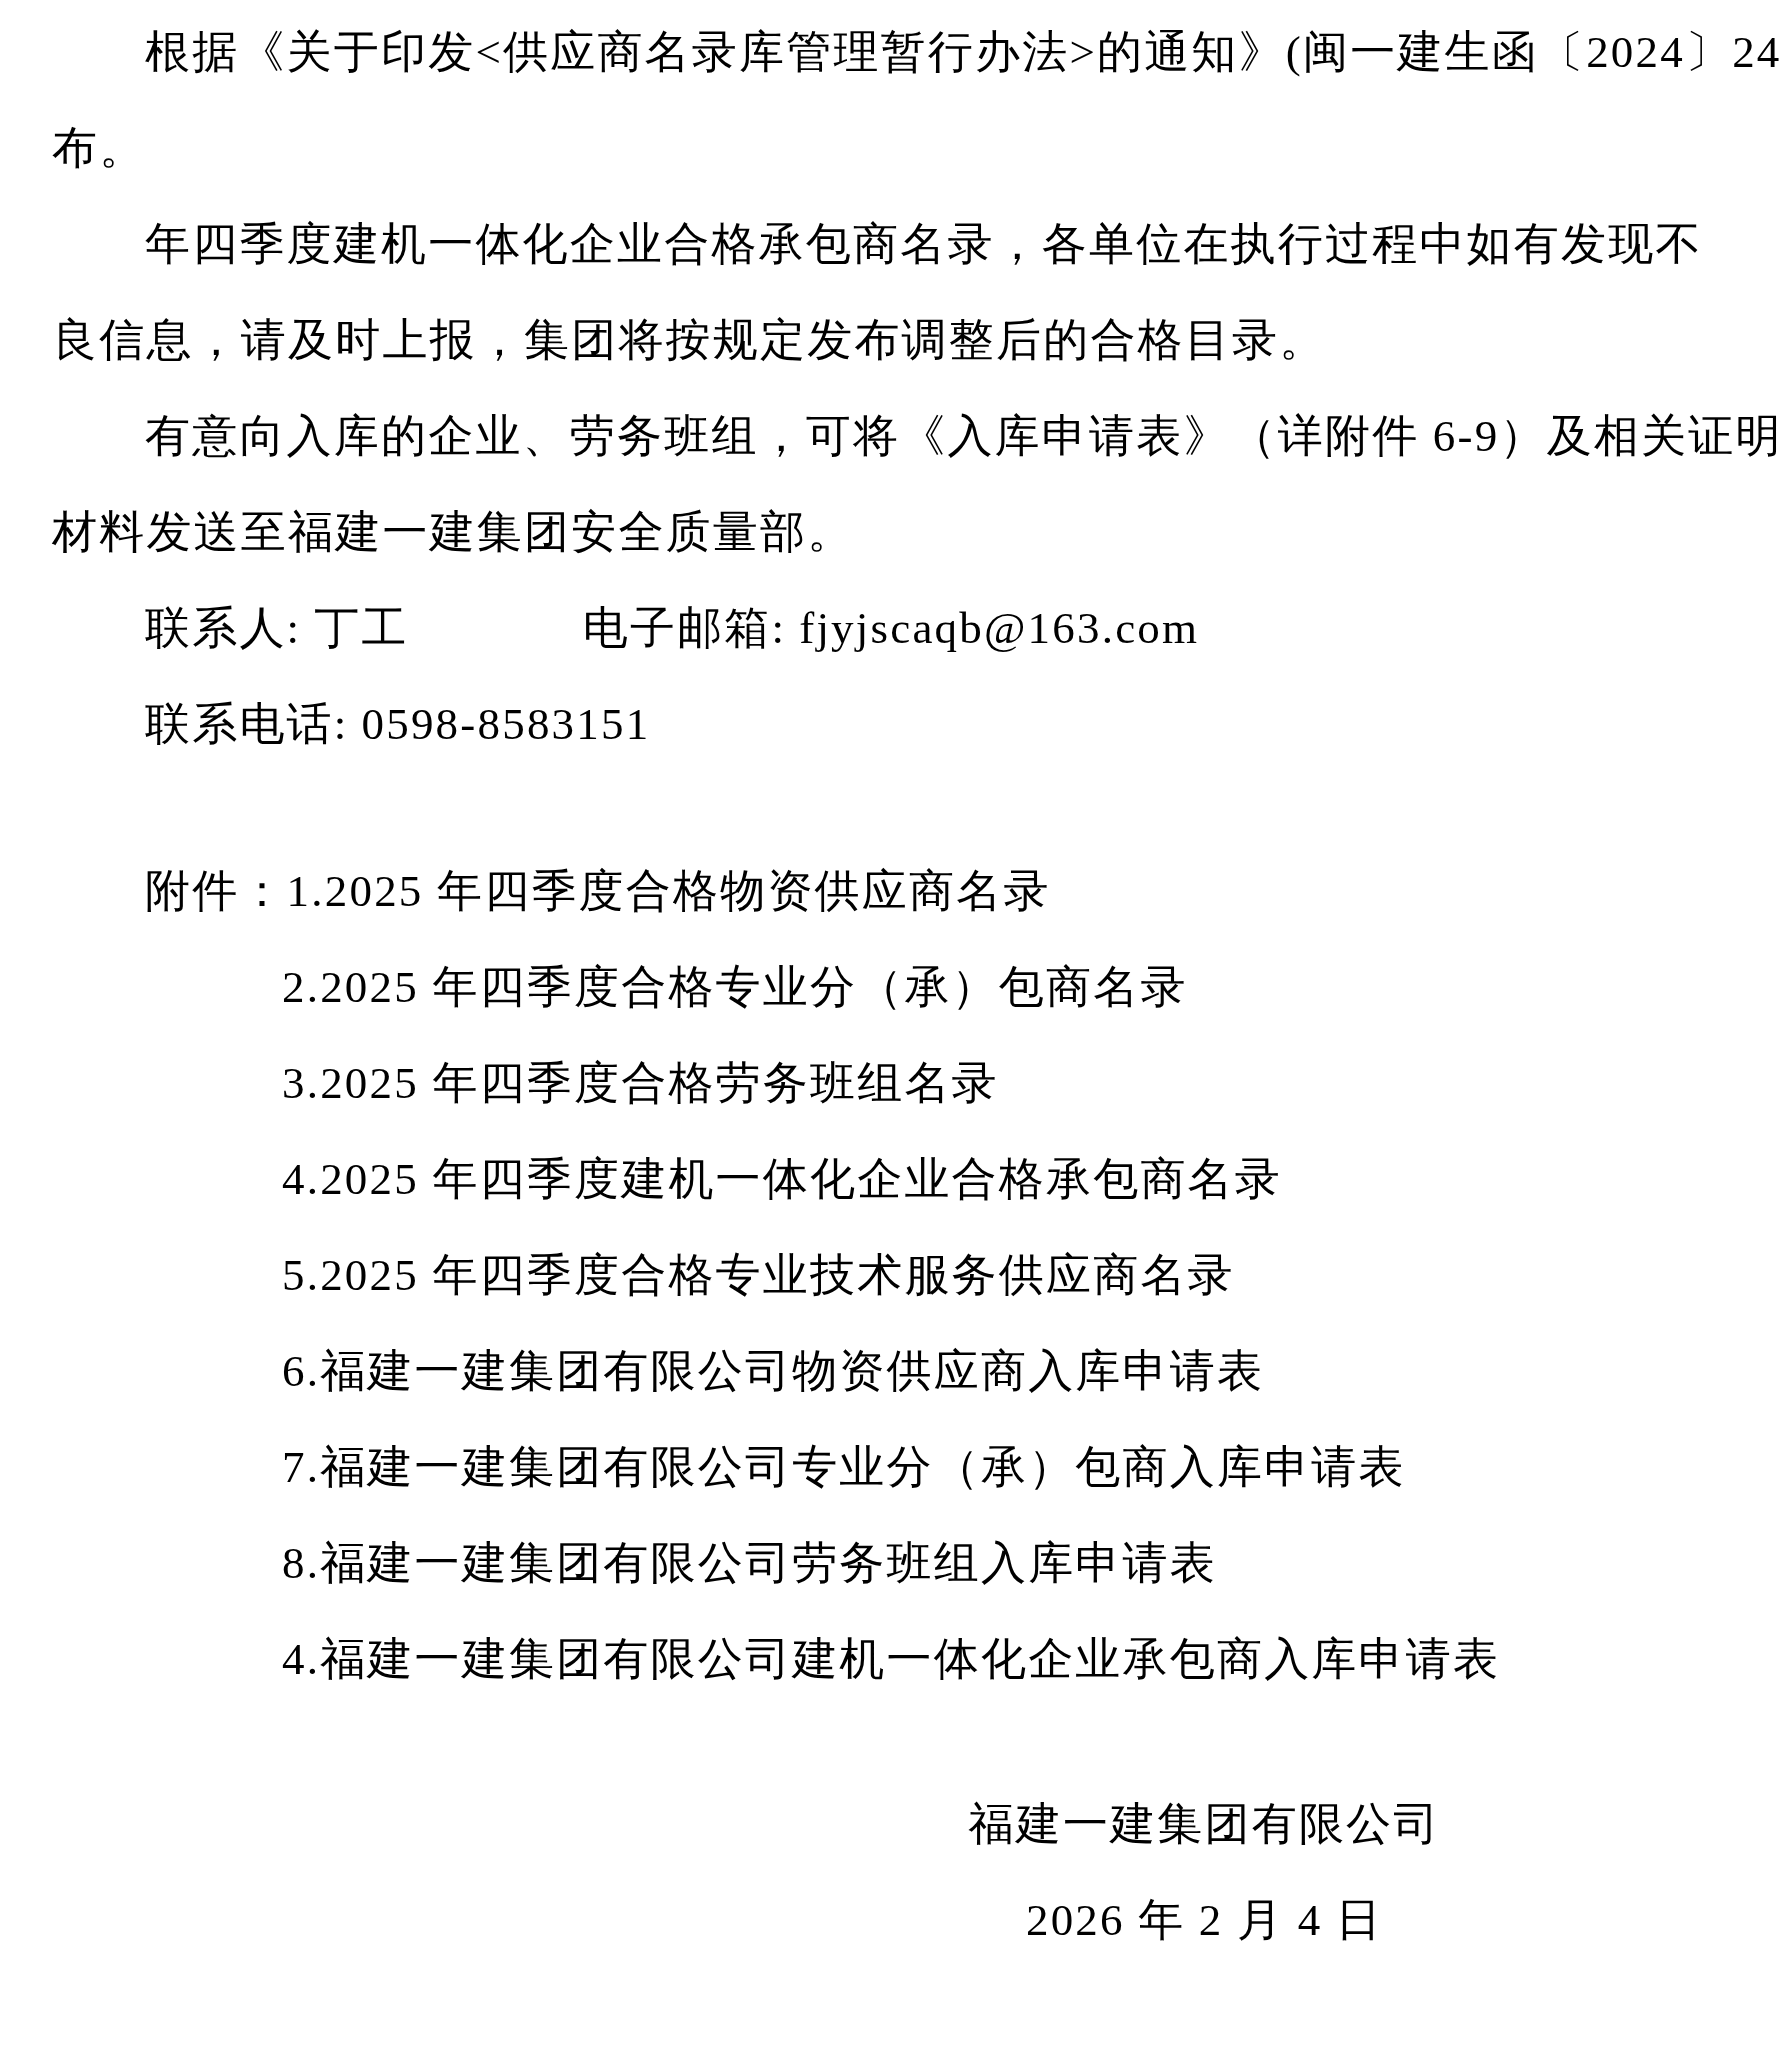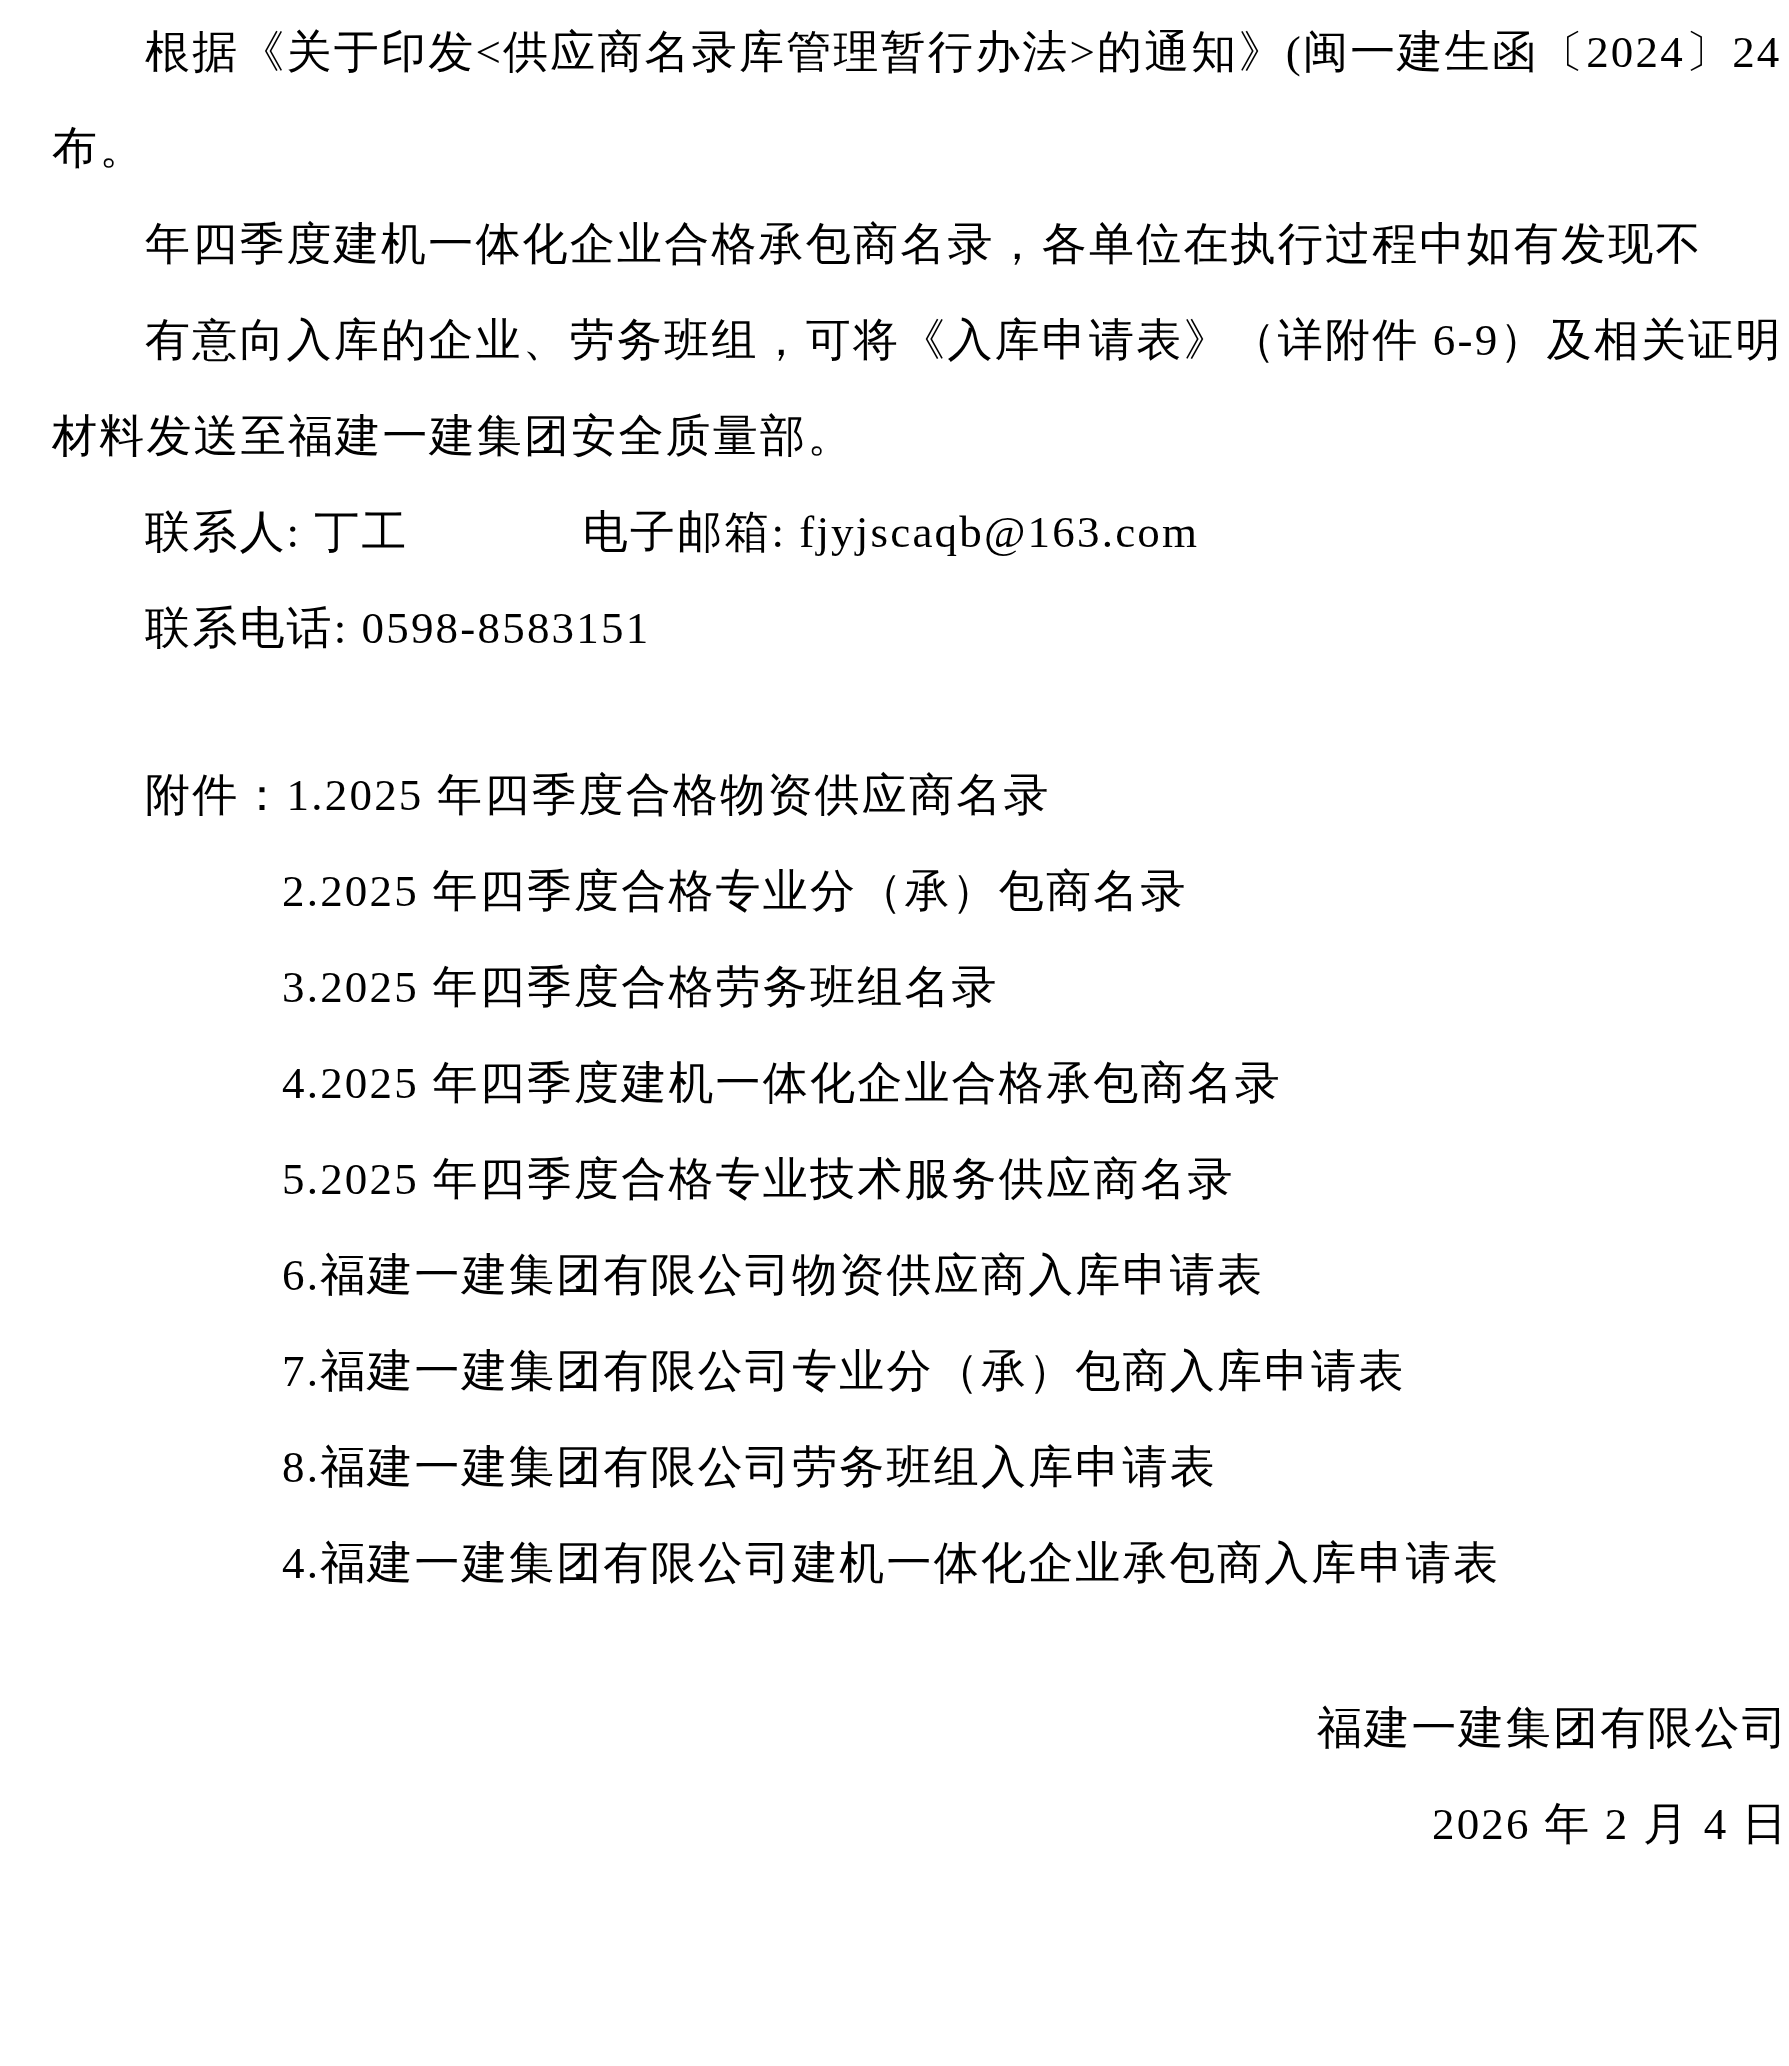--- a/index.html
+++ b/index.html
@@ -17,33 +17,34 @@
     box-sizing: border-box;
     padding: 3.6px 0 0 52px;
   }
   .line { white-space: nowrap; }
   .indent { padding-left: 93px; }     
   .contact .email-label { margin-left: 174px; }
   .contact .value { padding-left: 13px; text-align: right; }
   .attachments { margin-top: 71px; }
   .att-first { padding-left: 93px; white-space: nowrap; }
   .att-item { margin-left: 230px; white-space: nowrap; }
-  .signature { margin-top: 69px; margin-left: 568px; width: 1169px; text-align: right; }
+  .signature { margin-top: 69px; margin-left: 568px; width: 1169px; text-align: center; }
   .sig-line { white-space: nowrap; }
 </style>
 </head>
 <body>
 
 <div>
   <div class="line indent">根据《关于印发&lt;供应商名录库管理暂行办法&gt;的通知》(闽一建生函〔2024〕24</div>
   <div class="line">布。</div>
 </div>
 
 <div>
   <div class="line indent">年四季度建机一体化企业合格承包商名录，各单位在执行过程中如有发现不</div>
+  <div class="line">良信息，请及时上报，集团将按规定发布调整后的合格目录。</div>
 </div>
 
 <div>
   <div class="line indent">有意向入库的企业、劳务班组，可将《入库申请表》（详附件 6-9）及相关证明</div>
   <div class="line">材料发送至福建一建集团安全质量部。</div>
 </div>
 
 <div class="contact">
   <div class="line indent">
     <span>联系人:</span><span class="value">丁工</span><span class="email-label">电子邮箱:</span><span class="value">fjyjscaqb@163.com</span>

